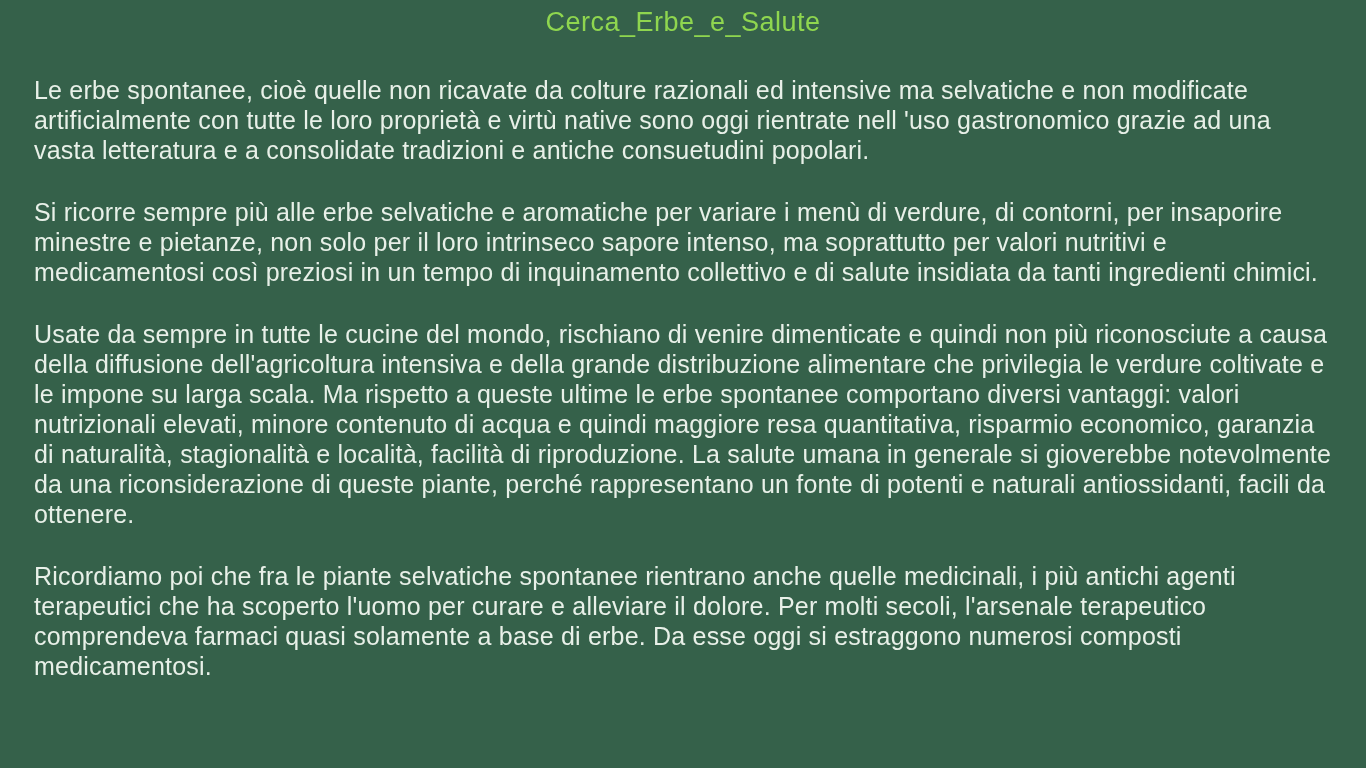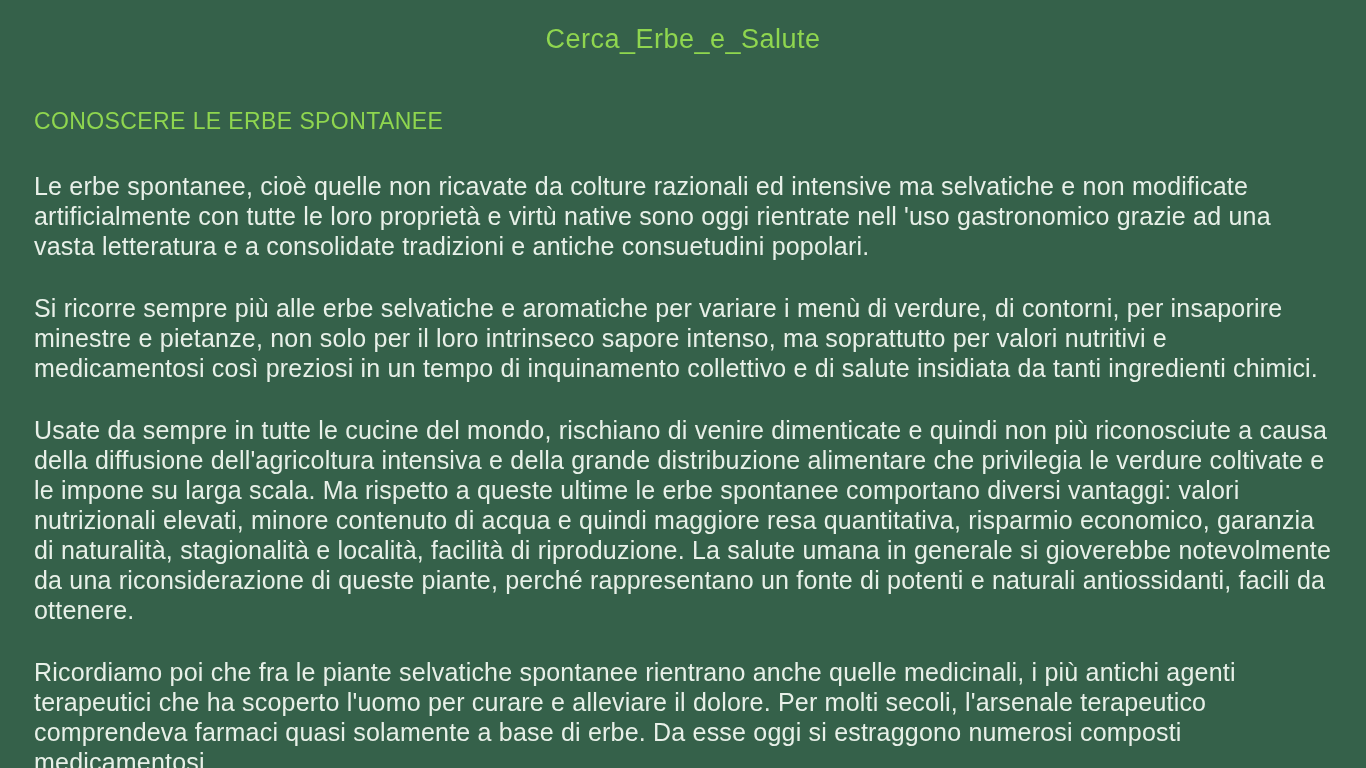--- a/index.html
+++ b/index.html
@@ -15,21 +15,21 @@
     font-family: "Liberation Sans", "DejaVu Sans", sans-serif;
     -webkit-font-smoothing: antialiased;
   }
   .page {
     width: 1366px;
     height: 768px;
     box-sizing: border-box;
   }
   .header {
     text-align: center;
-    padding-top: 22px;
+    padding-top: 5px;
   }
   .app-title {
     margin: 0;
     font-size: 27px;
     font-weight: 400;
     letter-spacing: 0.5px;
     color: #8FD64F;
     line-height: 34px;
   }
   .page-subtitle {
@@ -66,21 +66,20 @@
 </style>
 </head>
 <body>
 
 <div class="page">
   <div class="header">
     <h1 class="app-title">Cerca_Erbe_e_Salute</h1>
   </div>
 
   <div class="content">
-    <h3 class="section-heading">CONOSCERE LE ERBE SPONTANEE</h3>
 
     <p class="first">Le erbe spontanee, cioè quelle non ricavate da colture razionali ed intensive ma selvatiche e non modificate artificialmente con tutte le loro proprietà e virtù native sono oggi rientrate nell 'uso gastronomico grazie ad una vasta letteratura e a consolidate tradizioni e antiche consuetudini popolari.</p>
 
     <p>Si ricorre sempre più alle erbe selvatiche e aromatiche per variare i menù di verdure, di contorni, per insaporire minestre e pietanze, non solo per il loro intrinseco sapore intenso, ma soprattutto per valori nutritivi e medicamentosi così preziosi in un tempo di inquinamento collettivo e di salute insidiata da tanti ingredienti chimici.</p>
 
     <p>Usate da sempre in tutte le cucine del mondo, rischiano di venire dimenticate e quindi non più riconosciute a causa della diffusione dell'agricoltura intensiva e della grande distribuzione alimentare che privilegia le verdure coltivate e le impone su larga scala. Ma rispetto a queste ultime le erbe spontanee comportano diversi vantaggi: valori nutrizionali elevati, minore contenuto di acqua e quindi maggiore resa quantitativa, risparmio economico, garanzia di naturalità, stagionalità e località, facilità di riproduzione. La salute umana in generale si gioverebbe notevolmente da una riconsiderazione di queste piante, perché rappresentano un fonte di potenti e naturali antiossidanti, facili da ottenere.</p>
 
     <p>Ricordiamo poi che fra le piante selvatiche spontanee rientrano anche quelle medicinali, i più antichi agenti terapeutici che ha scoperto l'uomo per curare e alleviare il dolore. Per molti secoli, l'arsenale terapeutico comprendeva farmaci quasi solamente a base di erbe. Da esse oggi si estraggono numerosi composti medicamentosi.</p>
   </div>
 </div>

